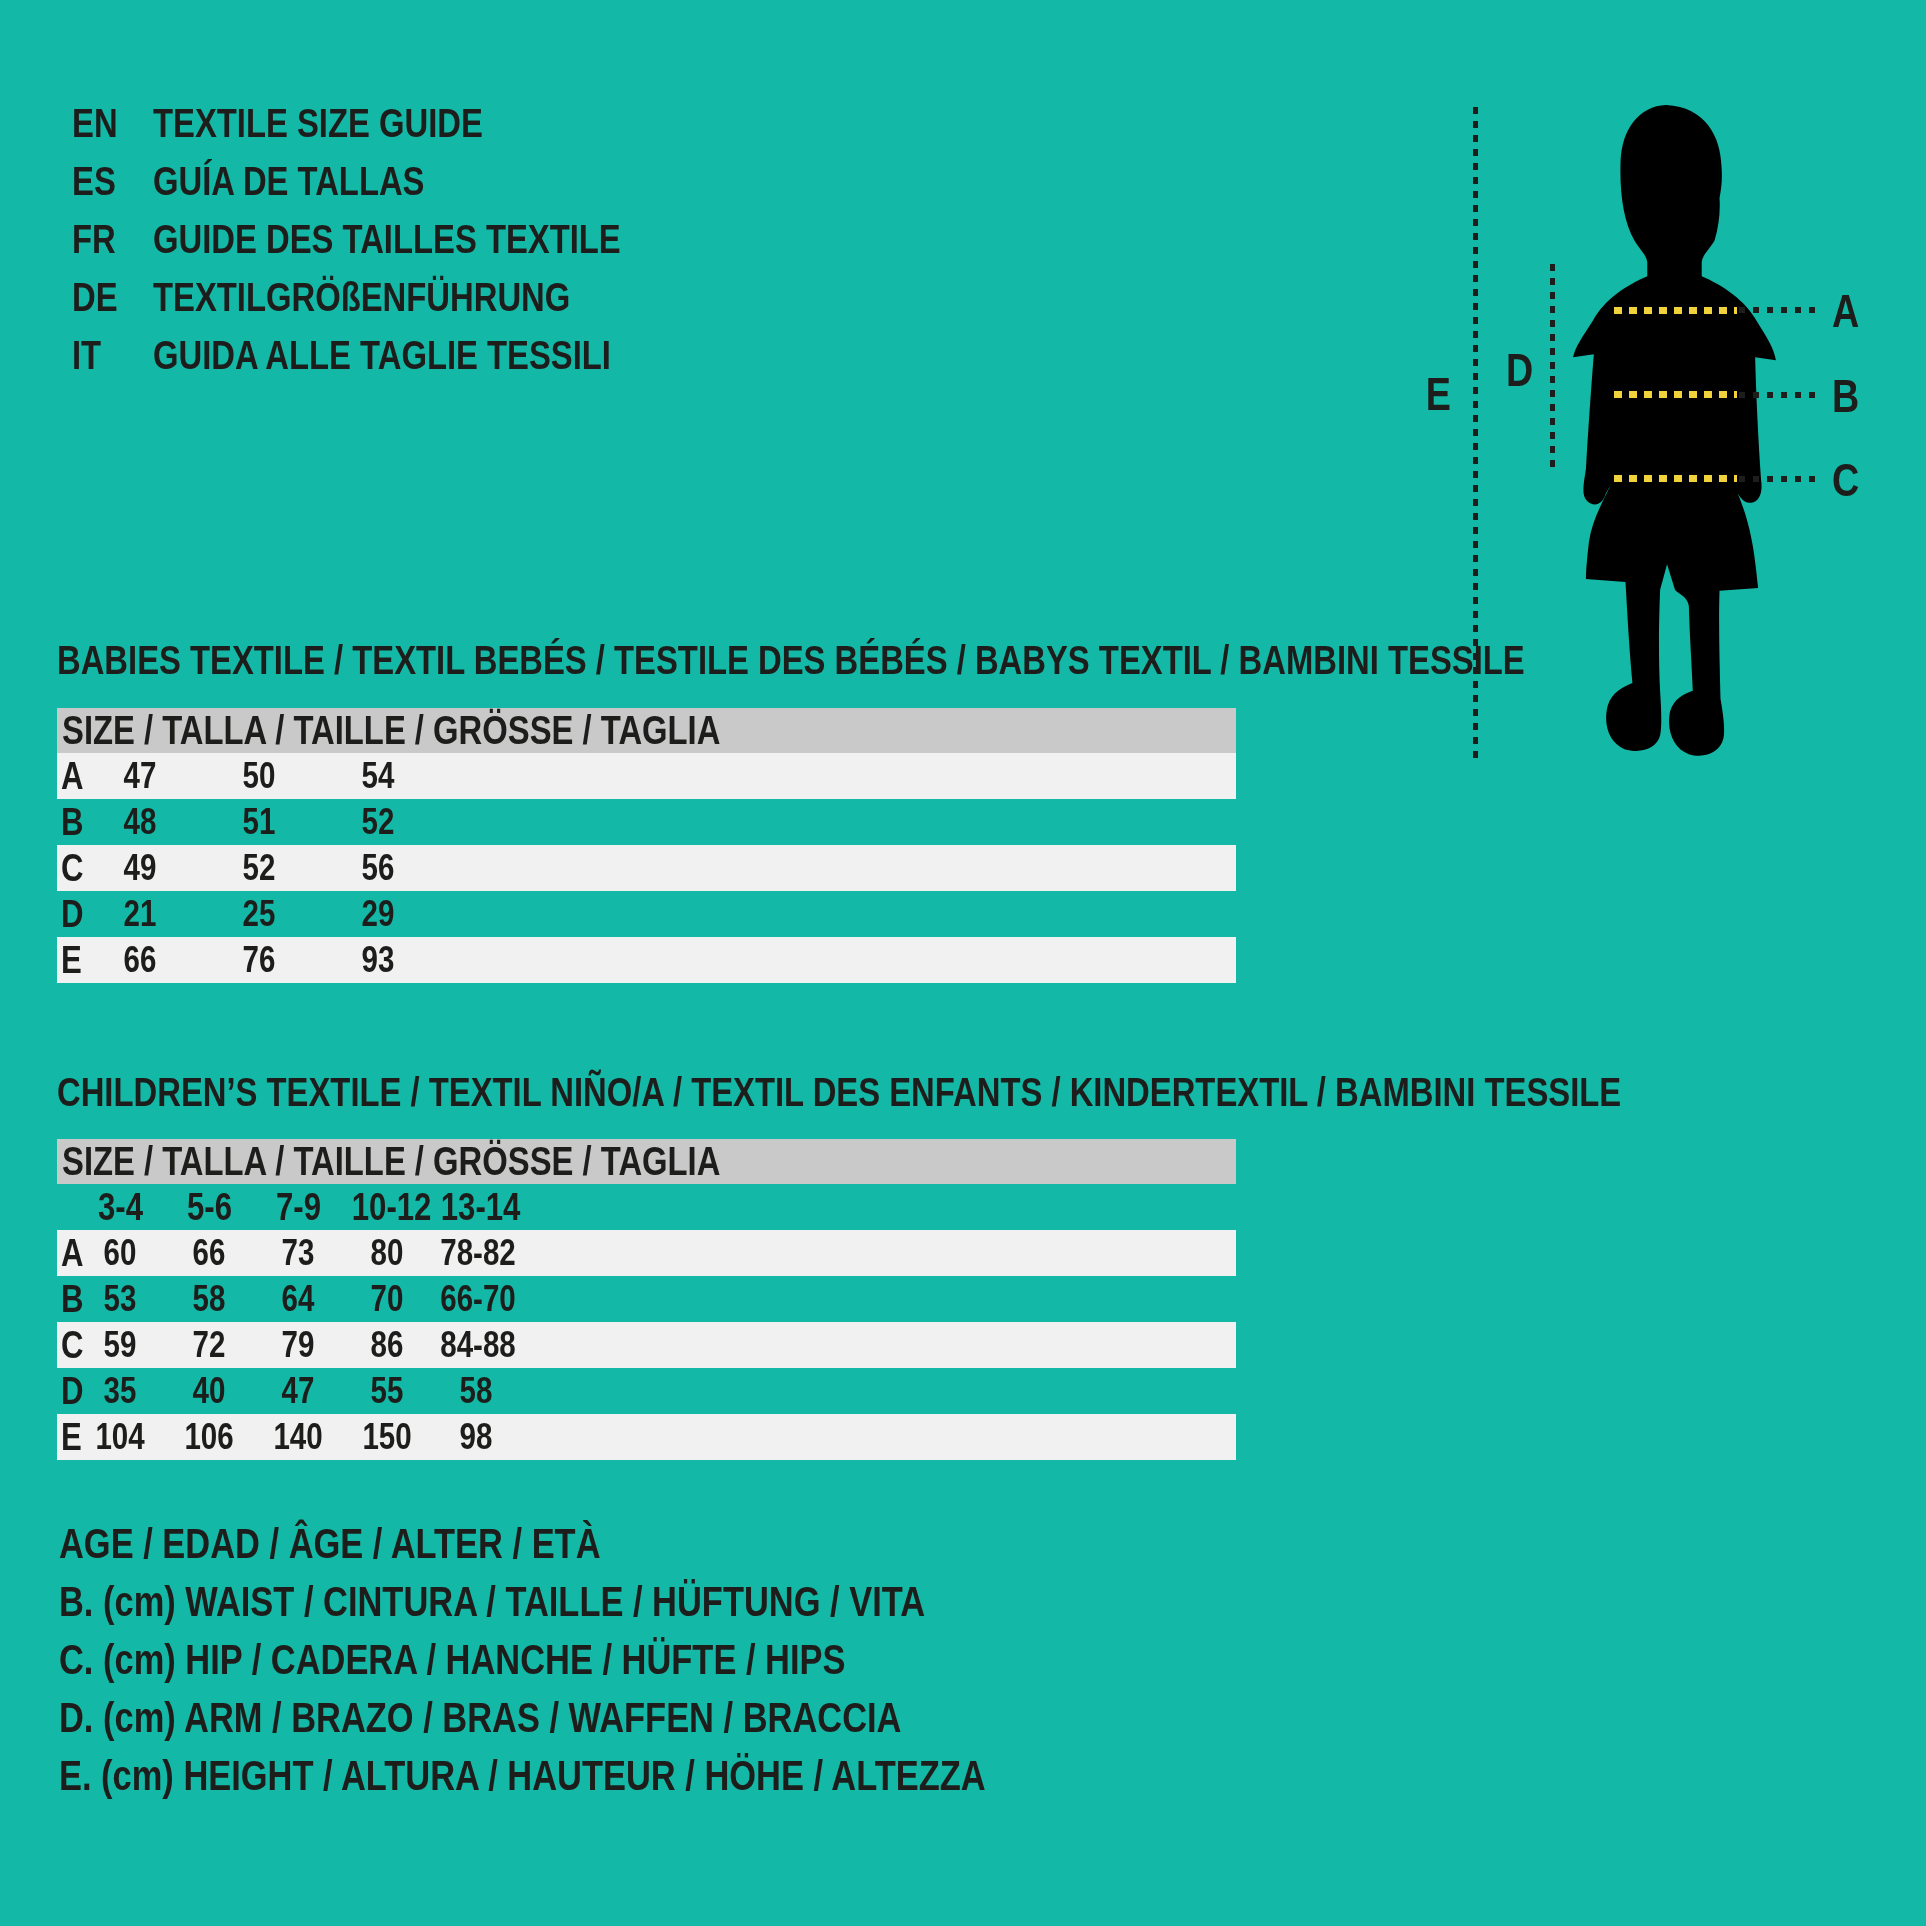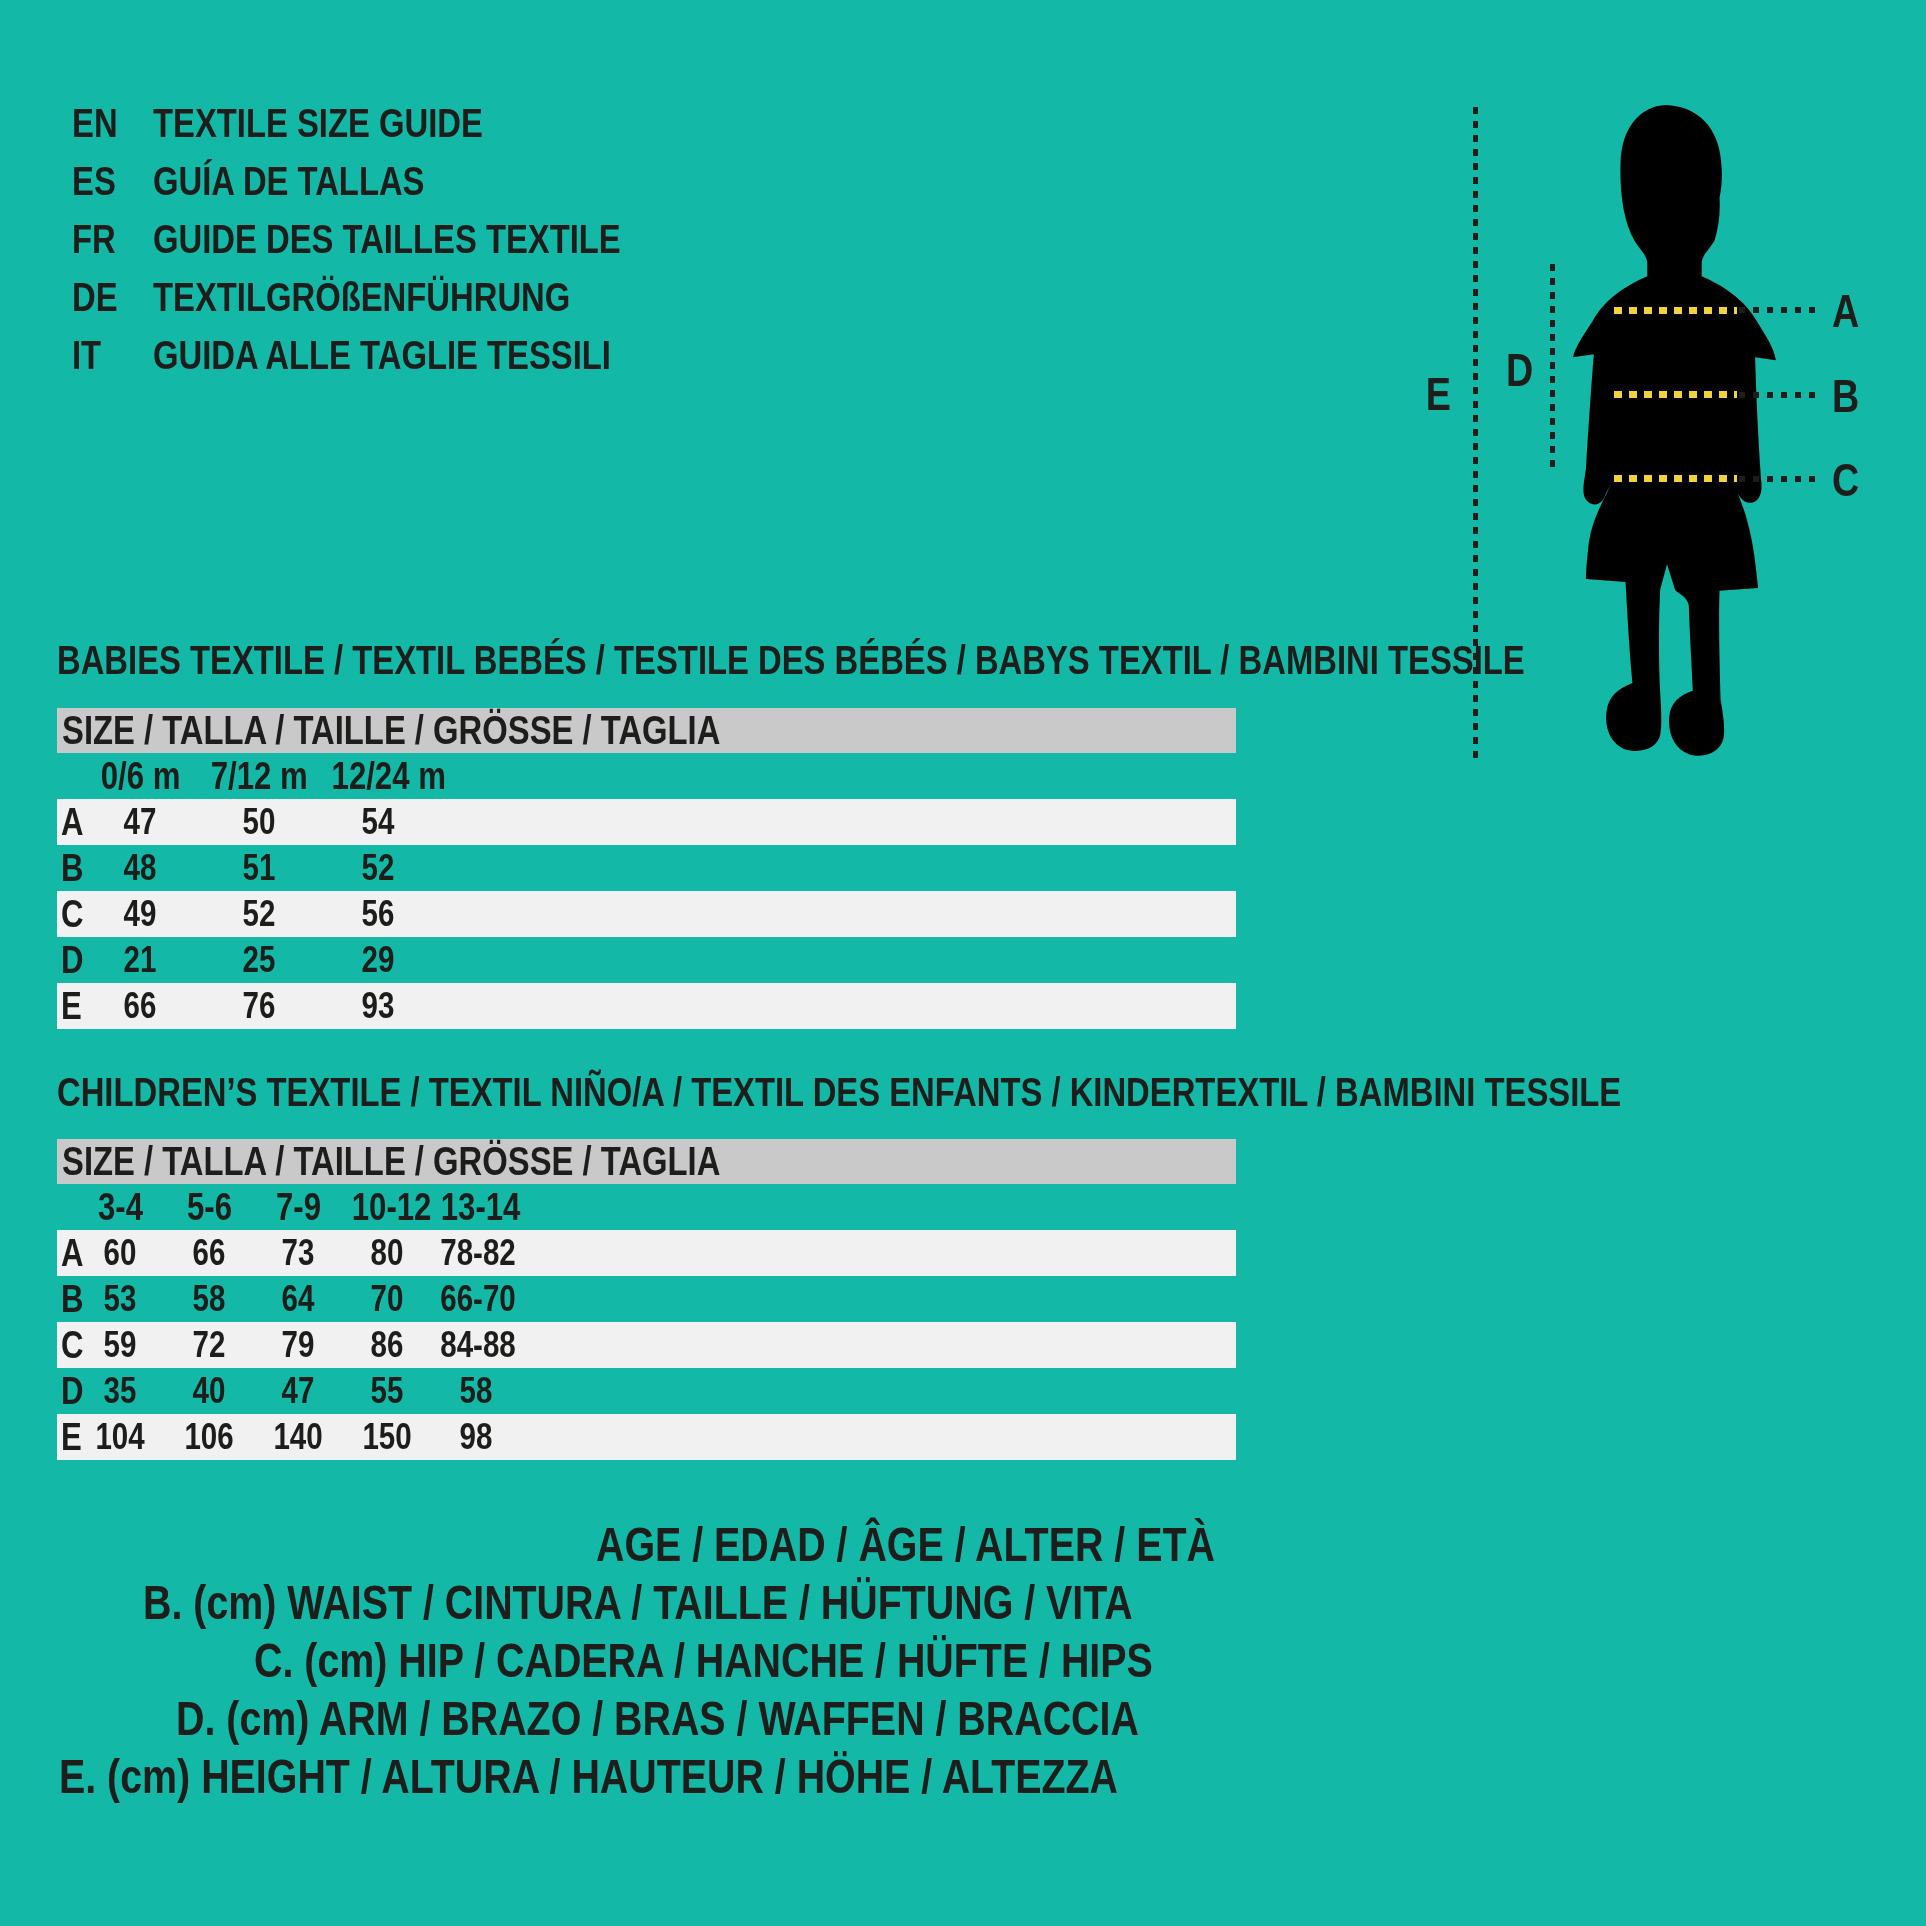--- a/index.html
+++ b/index.html
@@ -44,21 +44,21 @@
   .t-label{font-size:38px;padding-left:4px;box-sizing:border-box;}
   .t-cell{text-align:center;}
   .t-head .t-cell{font-size:38px;}
   #table-babies .t-label{width:24px;}
   #table-babies .t-cell{width:119px;}
   #table-children .t-label{width:19px;}
   #table-children .t-cell{width:89px;}
 
   
   #legend{position:absolute;left:59px;top:1515px;}
-  .legend-line{height:58px;display:flex;align-items:center;font-size:48px;justify-content:flex-end;}
+  .legend-line{height:58px;display:flex;align-items:center;font-size:42px;}
 </style>
 </head>
 <body>
 
 <div id="page">
 
   <div id="lang-list">
       <div class="lang-row">
         <span class="lang-code"><span class="cl">EN</span></span>
         <span class="lang-title"><span class="cl">TEXTILE SIZE GUIDE</span></span>
@@ -148,26 +148,20 @@
     <div id="lab-e" class="fig-label"><span class="cc">E</span></div>
   </div>
 
   <div id="head-babies" class="section-heading">
     <span class="cl">BABIES TEXTILE / TEXTIL BEBÉS / TESTILE DES BÉBÉS / BABYS TEXTIL / BAMBINI TESSILE</span>
   </div>
   <div id="table-babies" class="sg-table">
     <div class="size-bar">
       <span class="cl">SIZE / TALLA / TAILLE / GRÖSSE / TAGLIA</span>
     </div>
-    <div class="t-row t-head">
-      <div class="t-label"></div>
-    <div class="t-cell"><span class="cc">0/6 m</span></div>
-        <div class="t-cell"><span class="cc">7/12 m</span></div>
-        <div class="t-cell"><span class="cc">12/24 m</span></div>
-      </div>
     <div class="t-body">
         <div class="t-row stripe">
           <div class="t-label"><span class="cl">A</span></div>
           <div class="t-cell"><span class="cc">47</span></div>
           <div class="t-cell"><span class="cc">50</span></div>
           <div class="t-cell"><span class="cc">54</span></div>
         </div>
         <div class="t-row">
           <div class="t-label"><span class="cl">B</span></div>
           <div class="t-cell"><span class="cc">48</span></div>

